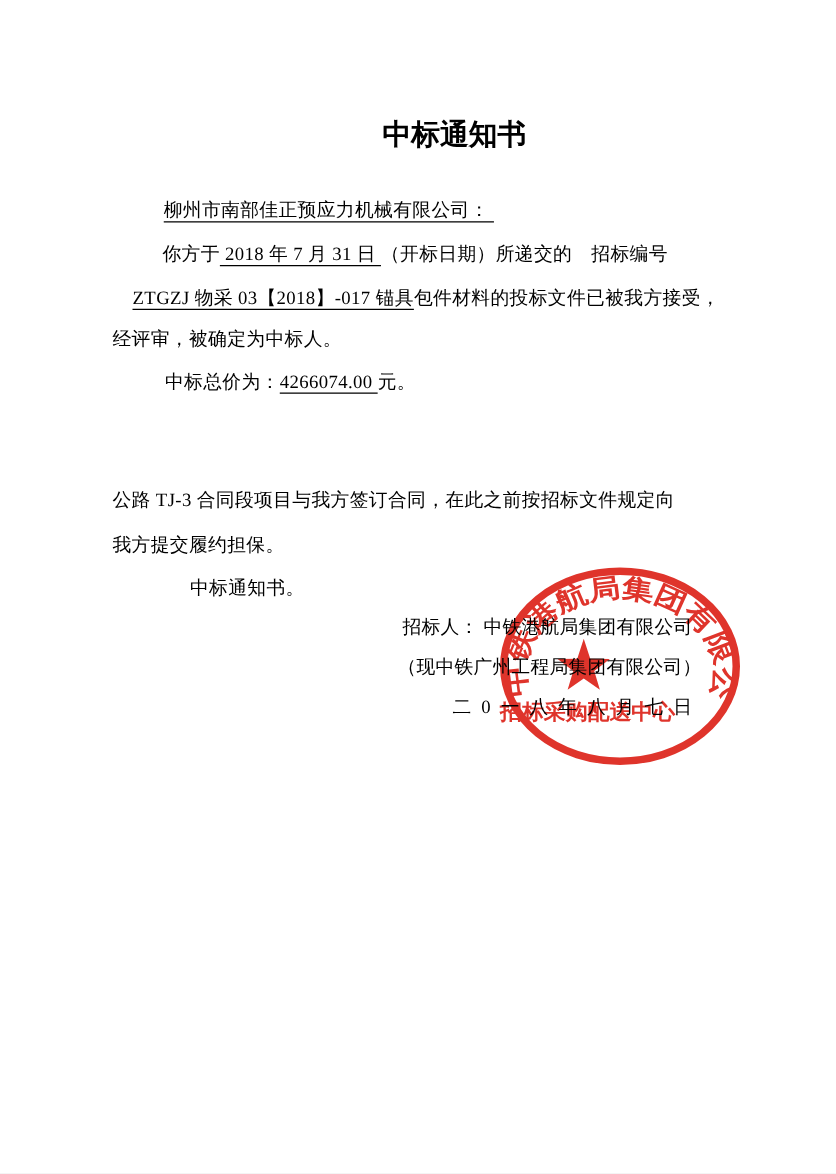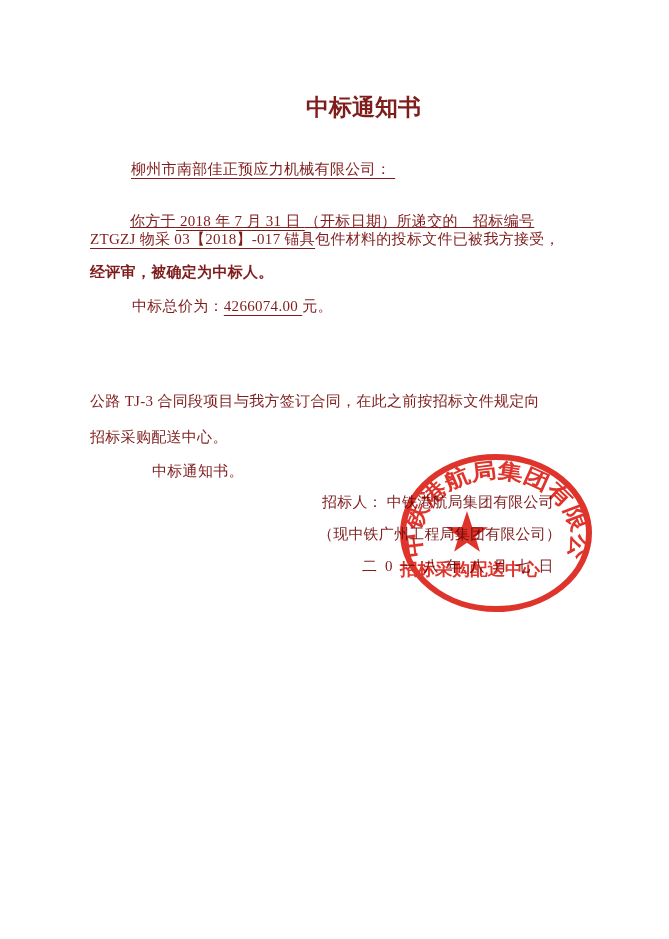--- a/index.html
+++ b/index.html
@@ -2,21 +2,21 @@
 <html><head>
 <meta charset="utf-8">
 <style>
   html,body{margin:0;padding:0;background:#e8e8e8;}
   .page{
     position:relative;
     width:669px;height:939px;
     background:#ffffff;
     overflow:hidden;
     font-family:"Liberation Serif","DejaVu Serif",serif;
-    color:#7f1d1d;
+    color:#000000;
   }
   .doc-title{
     position:absolute;
     left:306px;top:92px;
     font-size:23px;
     font-weight:bold;
     white-space:nowrap;
   }
   .ln{
     position:absolute;
@@ -47,32 +47,32 @@
 </style>
 </head>
 <body>
 
 <div class="page">
 
   <div class="doc-title">中标通知书</div>
 
   <div class="ln" style="left:131px;top:159px;"><span class="u">柳州市南部佳正预应力机械有限公司：&nbsp;</span></div>
 
-  <div class="ln" style="left:130px;top:211px;text-decoration:underline;"><span>你方于</span><span class="u">&nbsp;2018 年 7 月 31 日&nbsp;</span><span>（开标日期）所递交的　招标编号</span></div>
+  <div class="ln" style="left:130px;top:194px;"><span>你方于</span><span class="u">&nbsp;2018 年 7 月 31 日&nbsp;</span><span>（开标日期）所递交的　招标编号</span></div>
 
-  <div class="ln" style="left:90px;top:229px;text-align:right;"><span class="u">ZTGZJ 物采 03【2018】-017 锚具</span><span>包件材料的投标文件已被我方接受，</span></div>
+  <div class="ln" style="left:106px;top:229px;text-align:right;"><span class="u">ZTGZJ 物采 03【2018】-017 锚具</span><span>包件材料的投标文件已被我方接受，</span></div>
 
-  <div class="ln" style="left:90px;top:262px;font-weight:bold;"><span>经评审，被确定为中标人。</span></div>
+  <div class="ln" style="left:90px;top:262px;"><span>经评审，被确定为中标人。</span></div>
 
   <div class="ln" style="left:132px;top:296px;text-align:right;"><span>中标总价为：</span><span class="u">4266074.00&nbsp;</span><span>元。</span></div>
 
 
   <div class="ln" style="left:90px;top:391px;"><span>公路 TJ-3 合同段项目与我方签订合同，在此之前按招标文件规定向</span></div>
 
-  <div class="ln" style="left:90px;top:427px;"><span>招标采购配送中心。</span></div>
+  <div class="ln" style="left:90px;top:427px;"><span>我方提交履约担保。</span></div>
 
   <div class="ln" style="left:152px;top:461px;"><span>中标通知书。</span></div>
 
   <div class="ln sig" style="left:322px;top:492px;">招标人： 中铁港航局集团有限公司</div>
   <div class="ln sig" style="left:318px;top:524px;">（现中铁广州工程局集团有限公司）</div>
   <div class="ln sig date-line" style="left:362px;top:556px;">二0一八年八月七日</div>
 
   <svg class="seal" viewBox="0 0 669 939">
     <ellipse cx="496" cy="533" rx="93" ry="76" fill="none" stroke="#dd241b" stroke-width="6"></ellipse>
     <path id="sealArc" d="M 423.5 556 A 76 60 0 1 1 568.5 556" fill="none"></path>

